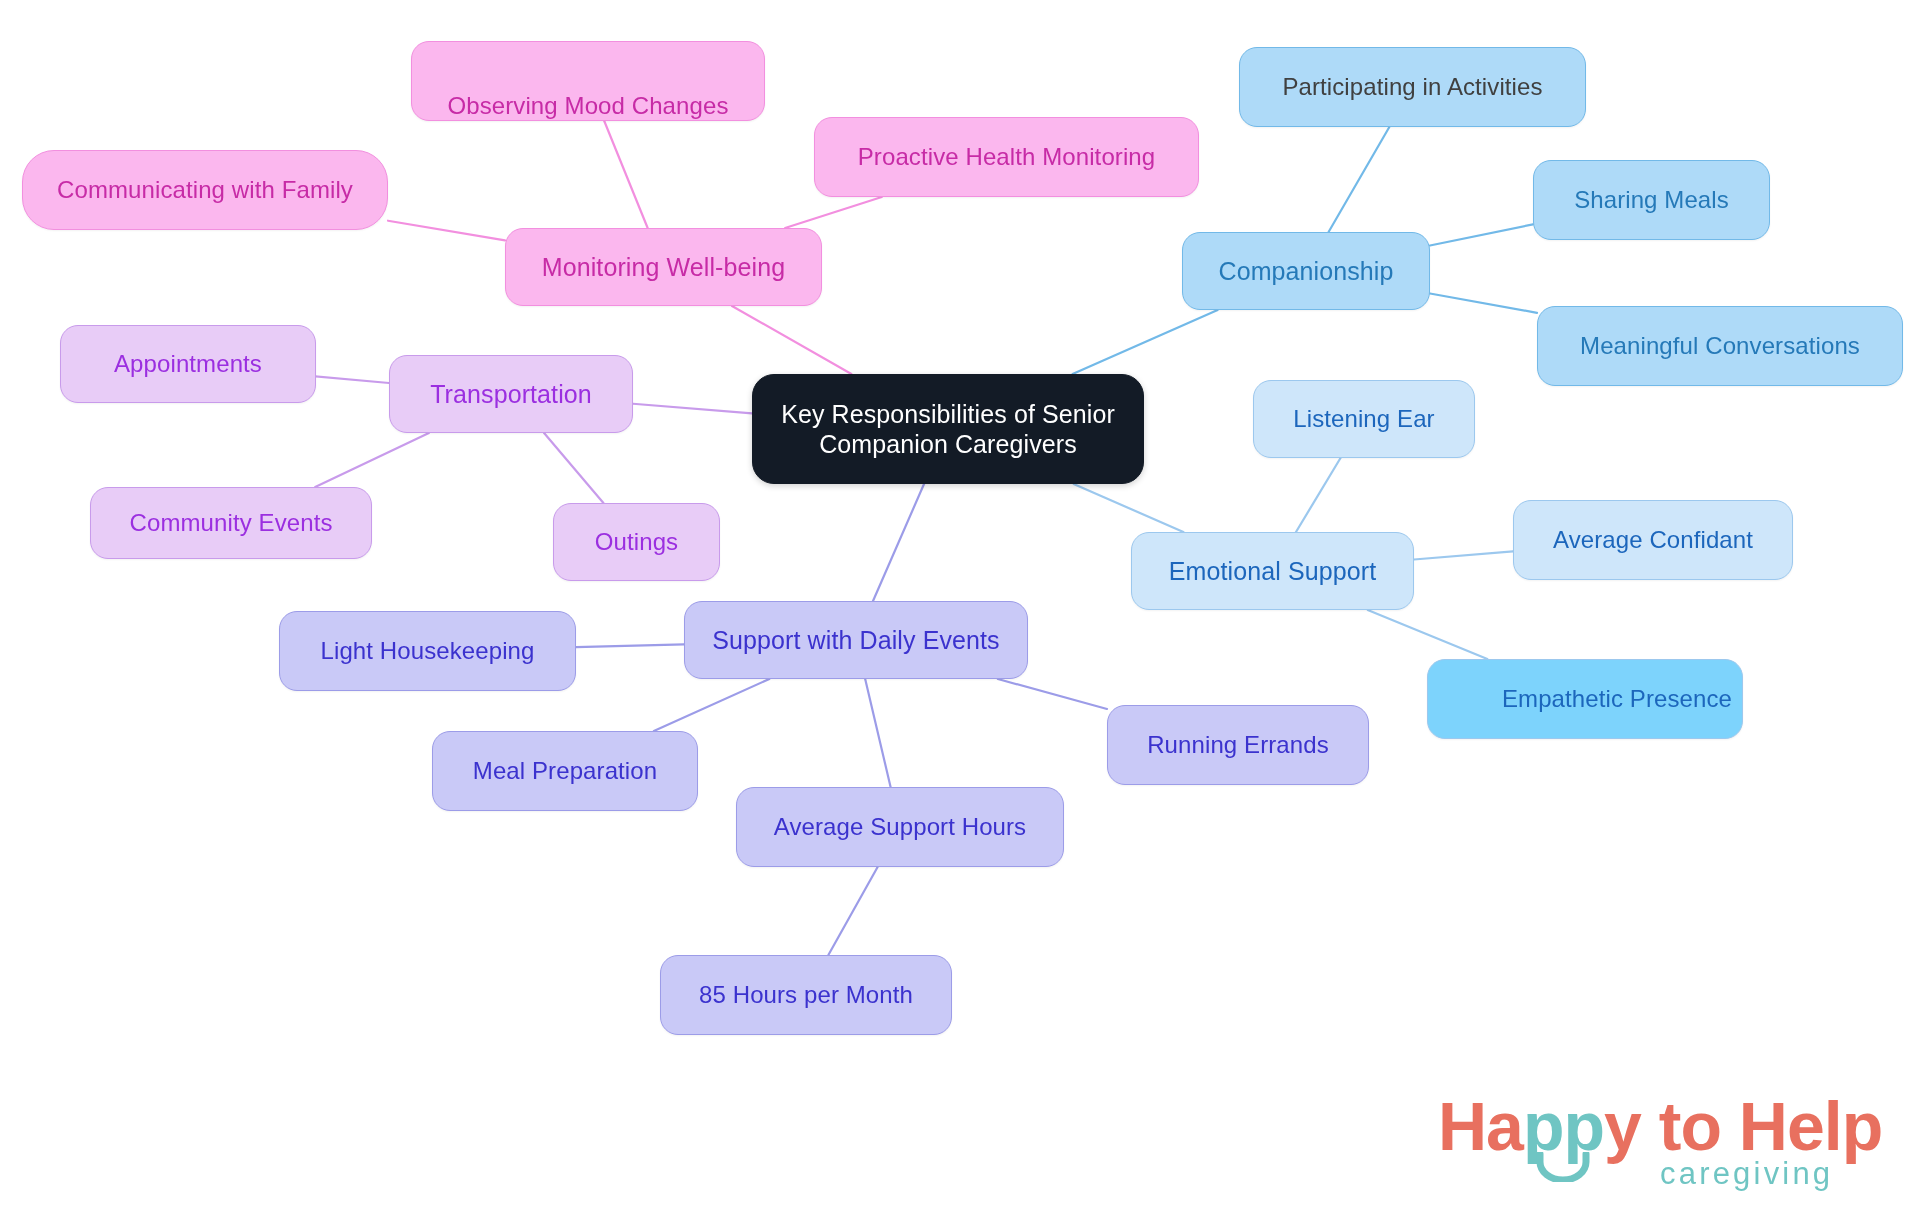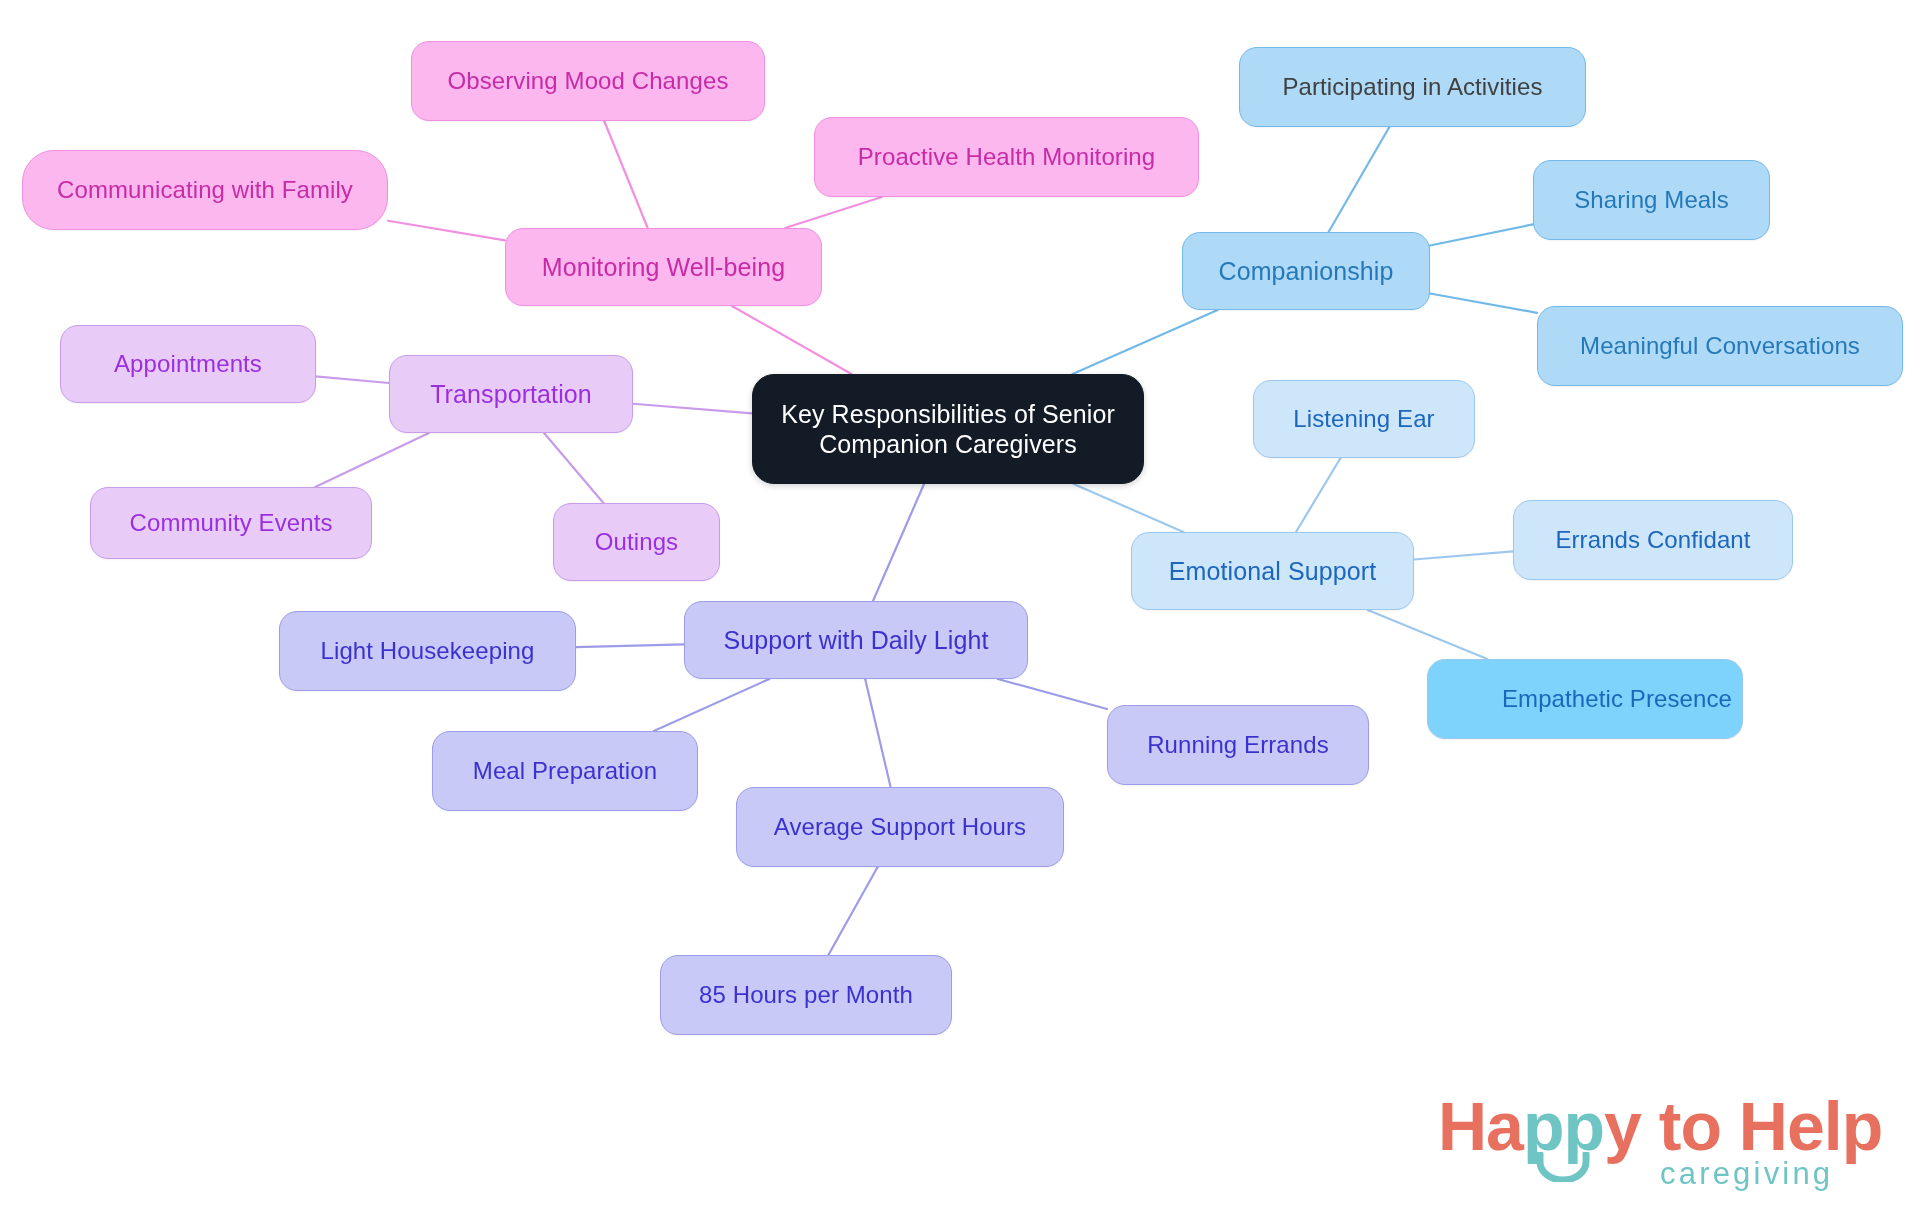--- a/index.html
+++ b/index.html
@@ -109,21 +109,21 @@
       <line x1="1367.71484375" y1="610" x2="1487.34375" y2="659" stroke="#9CC8EE" stroke-width="2.2" stroke-linecap="round"></line>
     </svg>
 
   <div id="nodes-layer">
       <div class="node root" style="left: 752px; top: 374px; width: 392px; height: 110px; background: rgb(19, 27, 38); border-color: rgb(19, 27, 38); color: rgb(255, 255, 255); font-size: 25px;">
         <span>Key Responsibilities of Senior Companion Caregivers</span>
       </div>
       <div class="node" style="left: 505px; top: 228px; width: 317px; height: 78px; background: rgb(251, 183, 238); border-color: rgb(242, 143, 223); color: rgb(199, 43, 166); font-size: 25px;">
         <span>Monitoring Well-being</span>
       </div>
-      <div class="node" style="left: 411px; top: 41px; width: 354px; height: 80px; background: rgb(251, 183, 238); border-color: rgb(242, 143, 223); color: rgb(199, 43, 166); font-size: 24px;">
+      <div class="node" style="left: 411px; top: 41px; width: 354px; height: 80px; background: rgb(251, 183, 238); border-color: rgb(242, 143, 223); color: rgb(199, 43, 166); font-size: 24px; align-items: flex-end;">
         <span>Observing Mood Changes</span>
       </div>
       <div class="node" style="left: 22px; top: 150px; width: 366px; height: 80px; background: rgb(251, 183, 238); border-color: rgb(242, 143, 223); color: rgb(199, 43, 166); font-size: 24px; border-radius: 32px;">
         <span>Communicating with Family</span>
       </div>
       <div class="node" style="left: 814px; top: 117px; width: 385px; height: 80px; background: rgb(251, 183, 238); border-color: rgb(242, 143, 223); color: rgb(199, 43, 166); font-size: 24px;">
         <span>Proactive Health Monitoring</span>
       </div>
       <div class="node" style="left: 389px; top: 355px; width: 244px; height: 78px; background: rgb(232, 204, 247); border-color: rgb(200, 155, 235); color: rgb(155, 47, 224); font-size: 25px;">
         <span>Transportation</span>
@@ -131,21 +131,21 @@
       <div class="node" style="left: 60px; top: 325px; width: 256px; height: 78px; background: rgb(232, 204, 247); border-color: rgb(200, 155, 235); color: rgb(155, 47, 224); font-size: 24px;">
         <span>Appointments</span>
       </div>
       <div class="node" style="left: 90px; top: 487px; width: 282px; height: 72px; background: rgb(232, 204, 247); border-color: rgb(200, 155, 235); color: rgb(155, 47, 224); font-size: 24px;">
         <span>Community Events</span>
       </div>
       <div class="node" style="left: 553px; top: 503px; width: 167px; height: 78px; background: rgb(232, 204, 247); border-color: rgb(200, 155, 235); color: rgb(155, 47, 224); font-size: 24px;">
         <span>Outings</span>
       </div>
       <div class="node" style="left: 684px; top: 601px; width: 344px; height: 78px; background: rgb(201, 201, 247); border-color: rgb(156, 156, 232); color: rgb(59, 50, 206); font-size: 25px;">
-        <span>Support with Daily Light</span>
+        <span>Support with Daily Events</span>
       </div>
       <div class="node" style="left: 279px; top: 611px; width: 297px; height: 80px; background: rgb(201, 201, 247); border-color: rgb(156, 156, 232); color: rgb(59, 50, 206); font-size: 24px; justify-content: center;">
         <span>Light Housekeeping</span>
       </div>
       <div class="node" style="left: 432px; top: 731px; width: 266px; height: 80px; background: rgb(201, 201, 247); border-color: rgb(156, 156, 232); color: rgb(59, 50, 206); font-size: 24px;">
         <span>Meal Preparation</span>
       </div>
       <div class="node" style="left: 1107px; top: 705px; width: 262px; height: 80px; background: rgb(201, 201, 247); border-color: rgb(156, 156, 232); color: rgb(59, 50, 206); font-size: 24px;">
         <span>Running Errands</span>
       </div>
@@ -164,21 +164,21 @@
       <div class="node" style="left: 1537px; top: 306px; width: 366px; height: 80px; background: rgb(174, 218, 248); border-color: rgb(114, 185, 232); color: rgb(37, 121, 184); font-size: 24px;">
         <span>Meaningful Conversations</span>
       </div>
       <div class="node" style="left: 1131px; top: 532px; width: 283px; height: 78px; background: rgb(206, 230, 250); border-color: rgb(156, 200, 238); color: rgb(28, 102, 188); font-size: 25px;">
         <span>Emotional Support</span>
       </div>
       <div class="node" style="left: 1253px; top: 380px; width: 222px; height: 78px; background: rgb(206, 230, 250); border-color: rgb(156, 200, 238); color: rgb(28, 102, 188); font-size: 24px;">
         <span>Listening Ear</span>
       </div>
       <div class="node" style="left: 1513px; top: 500px; width: 280px; height: 80px; background: rgb(206, 230, 250); border-color: rgb(156, 200, 238); color: rgb(28, 102, 188); font-size: 24px;">
-        <span>Errands Confidant</span>
+        <span>Average Confidant</span>
       </div>
       <div class="node" style="left: 1427px; top: 659px; width: 316px; height: 80px; background: #7dd3fc; border-color: rgb(156, 200, 238); color: rgb(28, 102, 188); font-size: 24px; justify-content: flex-end;">
         <span>Empathetic Presence</span>
       </div>
       <div class="node" style="left: 660px; top: 955px; width: 292px; height: 80px; background: rgb(201, 201, 247); border-color: rgb(156, 156, 232); color: rgb(59, 50, 206); font-size: 24px;">
         <span>85 Hours per Month</span>
       </div>
     </div>
 
   <div id="logo">

